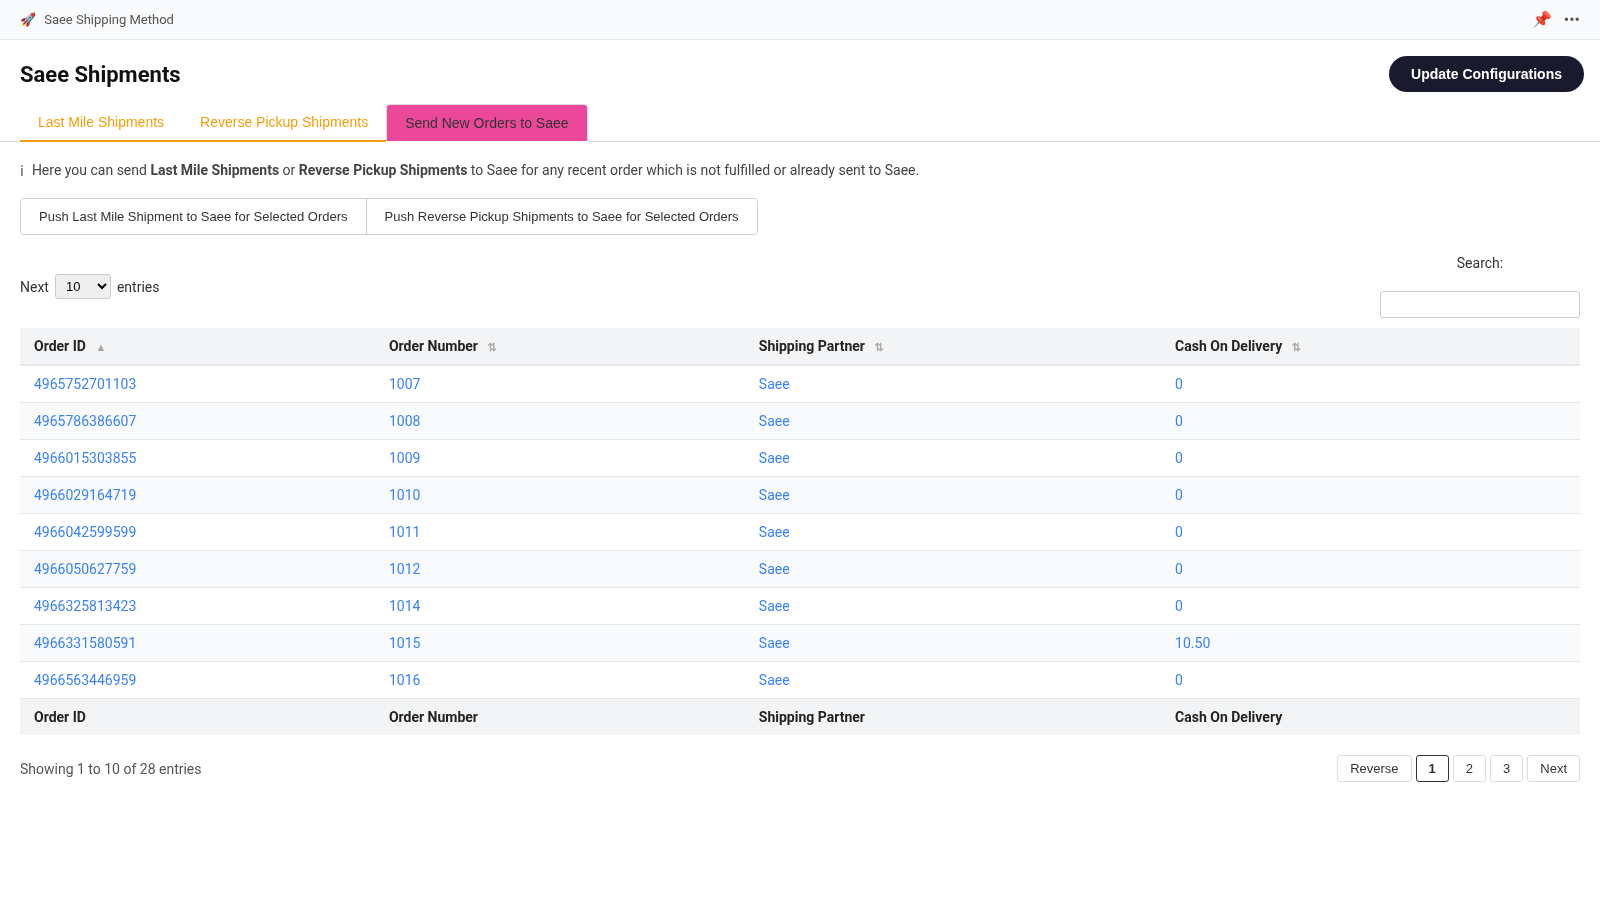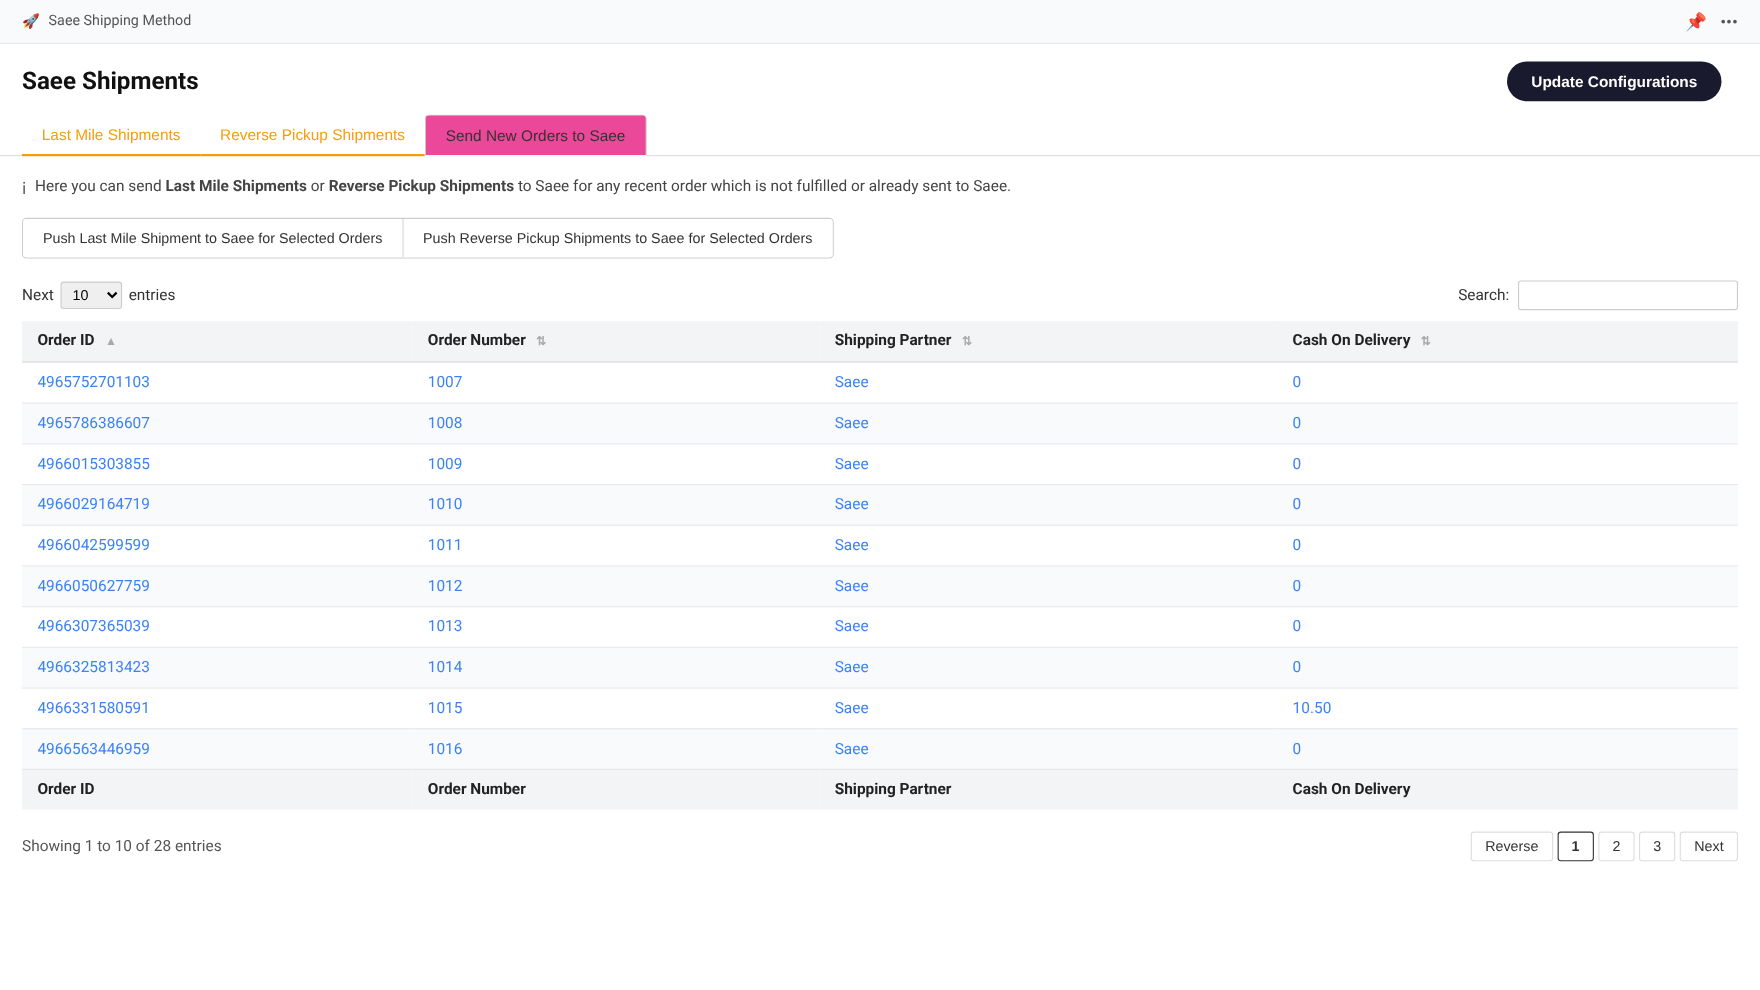--- a/index.html
+++ b/index.html
@@ -3,42 +3,42 @@
   <meta charset="utf-8">
   <style>
     * { box-sizing: border-box; margin: 0; padding: 0; }
     body { font-family: -apple-system, BlinkMacSystemFont, 'Segoe UI', Roboto, sans-serif; background: #fff; color: #333; font-size: 14px; }
     
     .top-bar { display: flex; align-items: center; justify-content: space-between; padding: 10px 20px; border-bottom: 1px solid #e5e7eb; background: #f9fafb; }
     .top-bar-left { display: flex; align-items: center; gap: 8px; color: #555; font-size: 13px; }
     .top-bar-right { display: flex; align-items: center; gap: 12px; }
     .top-bar-icon { font-size: 16px; color: #555; cursor: pointer; }
     
-    .main-header { display: flex; align-items: center; justify-content: space-between; padding: 16px 35px 12px 20px; }
+    .main-header { display: flex; align-items: center; justify-content: space-between; padding: 16px 16px 12px 20px; }
     .page-title { font-size: 22px; font-weight: 700; color: #111; }
     .update-btn { background: #1a1a2e; color: #fff; border: none; border-radius: 20px; padding: 10px 22px; font-size: 14px; font-weight: 600; cursor: pointer; }
     
     .tabs { display: flex; align-items: flex-end; padding: 0 20px; border-bottom: 1px solid #ddd; }
     .tab { padding: 10px 18px; cursor: pointer; font-size: 14px; font-weight: 500; color: #999; border: none; background: none; border-bottom: 2px solid transparent; margin-bottom: -1px; }
     .tab.active-orange { color: #f59e0b; border-bottom: 2px solid #f59e0b; }
     .tab.active-dark { color: #333; border: 1px solid #ddd; border-bottom: 1px solid #fff; border-radius: 4px 4px 0 0; background: #ec4899; margin-bottom: -1px; }
     
     .content { padding: 18px 20px; }
     
     .info-bar { display: flex; align-items: center; gap: 8px; margin-bottom: 18px; font-size: 14px; color: #444; }
     .info-icon { color: #555; font-size: 15px; }
     
     .button-group { display: flex; gap: 0; margin-bottom: 20px; border: 1px solid #ccc; border-radius: 4px; overflow: hidden; width: fit-content; }
     .btn-outline { background: #fff; border: none; border-right: 1px solid #ccc; padding: 10px 18px; font-size: 13px; cursor: pointer; color: #333; }
     .btn-outline:last-child { border-right: none; }
     
     .table-controls { display: flex; align-items: center; justify-content: space-between; margin-bottom: 10px; }
     .show-entries { display: flex; align-items: center; gap: 6px; font-size: 14px; color: #333; }
     .entries-select { border: 1px solid #ccc; border-radius: 3px; padding: 3px 6px; font-size: 13px; }
-    .search-box { display: flex; align-items: center; gap: 8px; font-size: 14px; }
+    .search-box { display: flex; align-items: center; gap: 20px; font-size: 14px; flex-direction: column; }
     .search-input { border: 1px solid #ccc; border-radius: 3px; padding: 5px 10px; font-size: 13px; width: 200px; }
     
     table { width: 100%; border-collapse: collapse; font-size: 14px; }
     thead th { background: #f3f4f6; font-weight: 700; padding: 10px 14px; text-align: left; border-bottom: 2px solid #e5e7eb; color: #222; }
     thead th .sort-icon { color: #aaa; margin-left: 6px; font-size: 11px; }
     tbody tr { border-bottom: 1px solid #e5e7eb; }
     tbody tr:nth-child(even) { background: #f9fafb; }
     tbody td { padding: 10px 14px; color: #3b82f6; }
     tfoot tr td { padding: 10px 14px; font-weight: 700; color: #222; background: #f3f4f6; }
     
@@ -155,26 +155,20 @@
       <td>Saee</td>
       <td>0</td>
     </tr>
         <tr>
       <td>4966050627759</td>
       <td>1012</td>
       <td>Saee</td>
       <td>0</td>
     </tr>
         <tr>
-      <td>4966307365039</td>
-      <td>1013</td>
-      <td>Saee</td>
-      <td>0</td>
-    </tr>
-        <tr>
       <td>4966325813423</td>
       <td>1014</td>
       <td>Saee</td>
       <td>0</td>
     </tr>
         <tr>
       <td>4966331580591</td>
       <td>1015</td>
       <td>Saee</td>
       <td>10.50</td>

